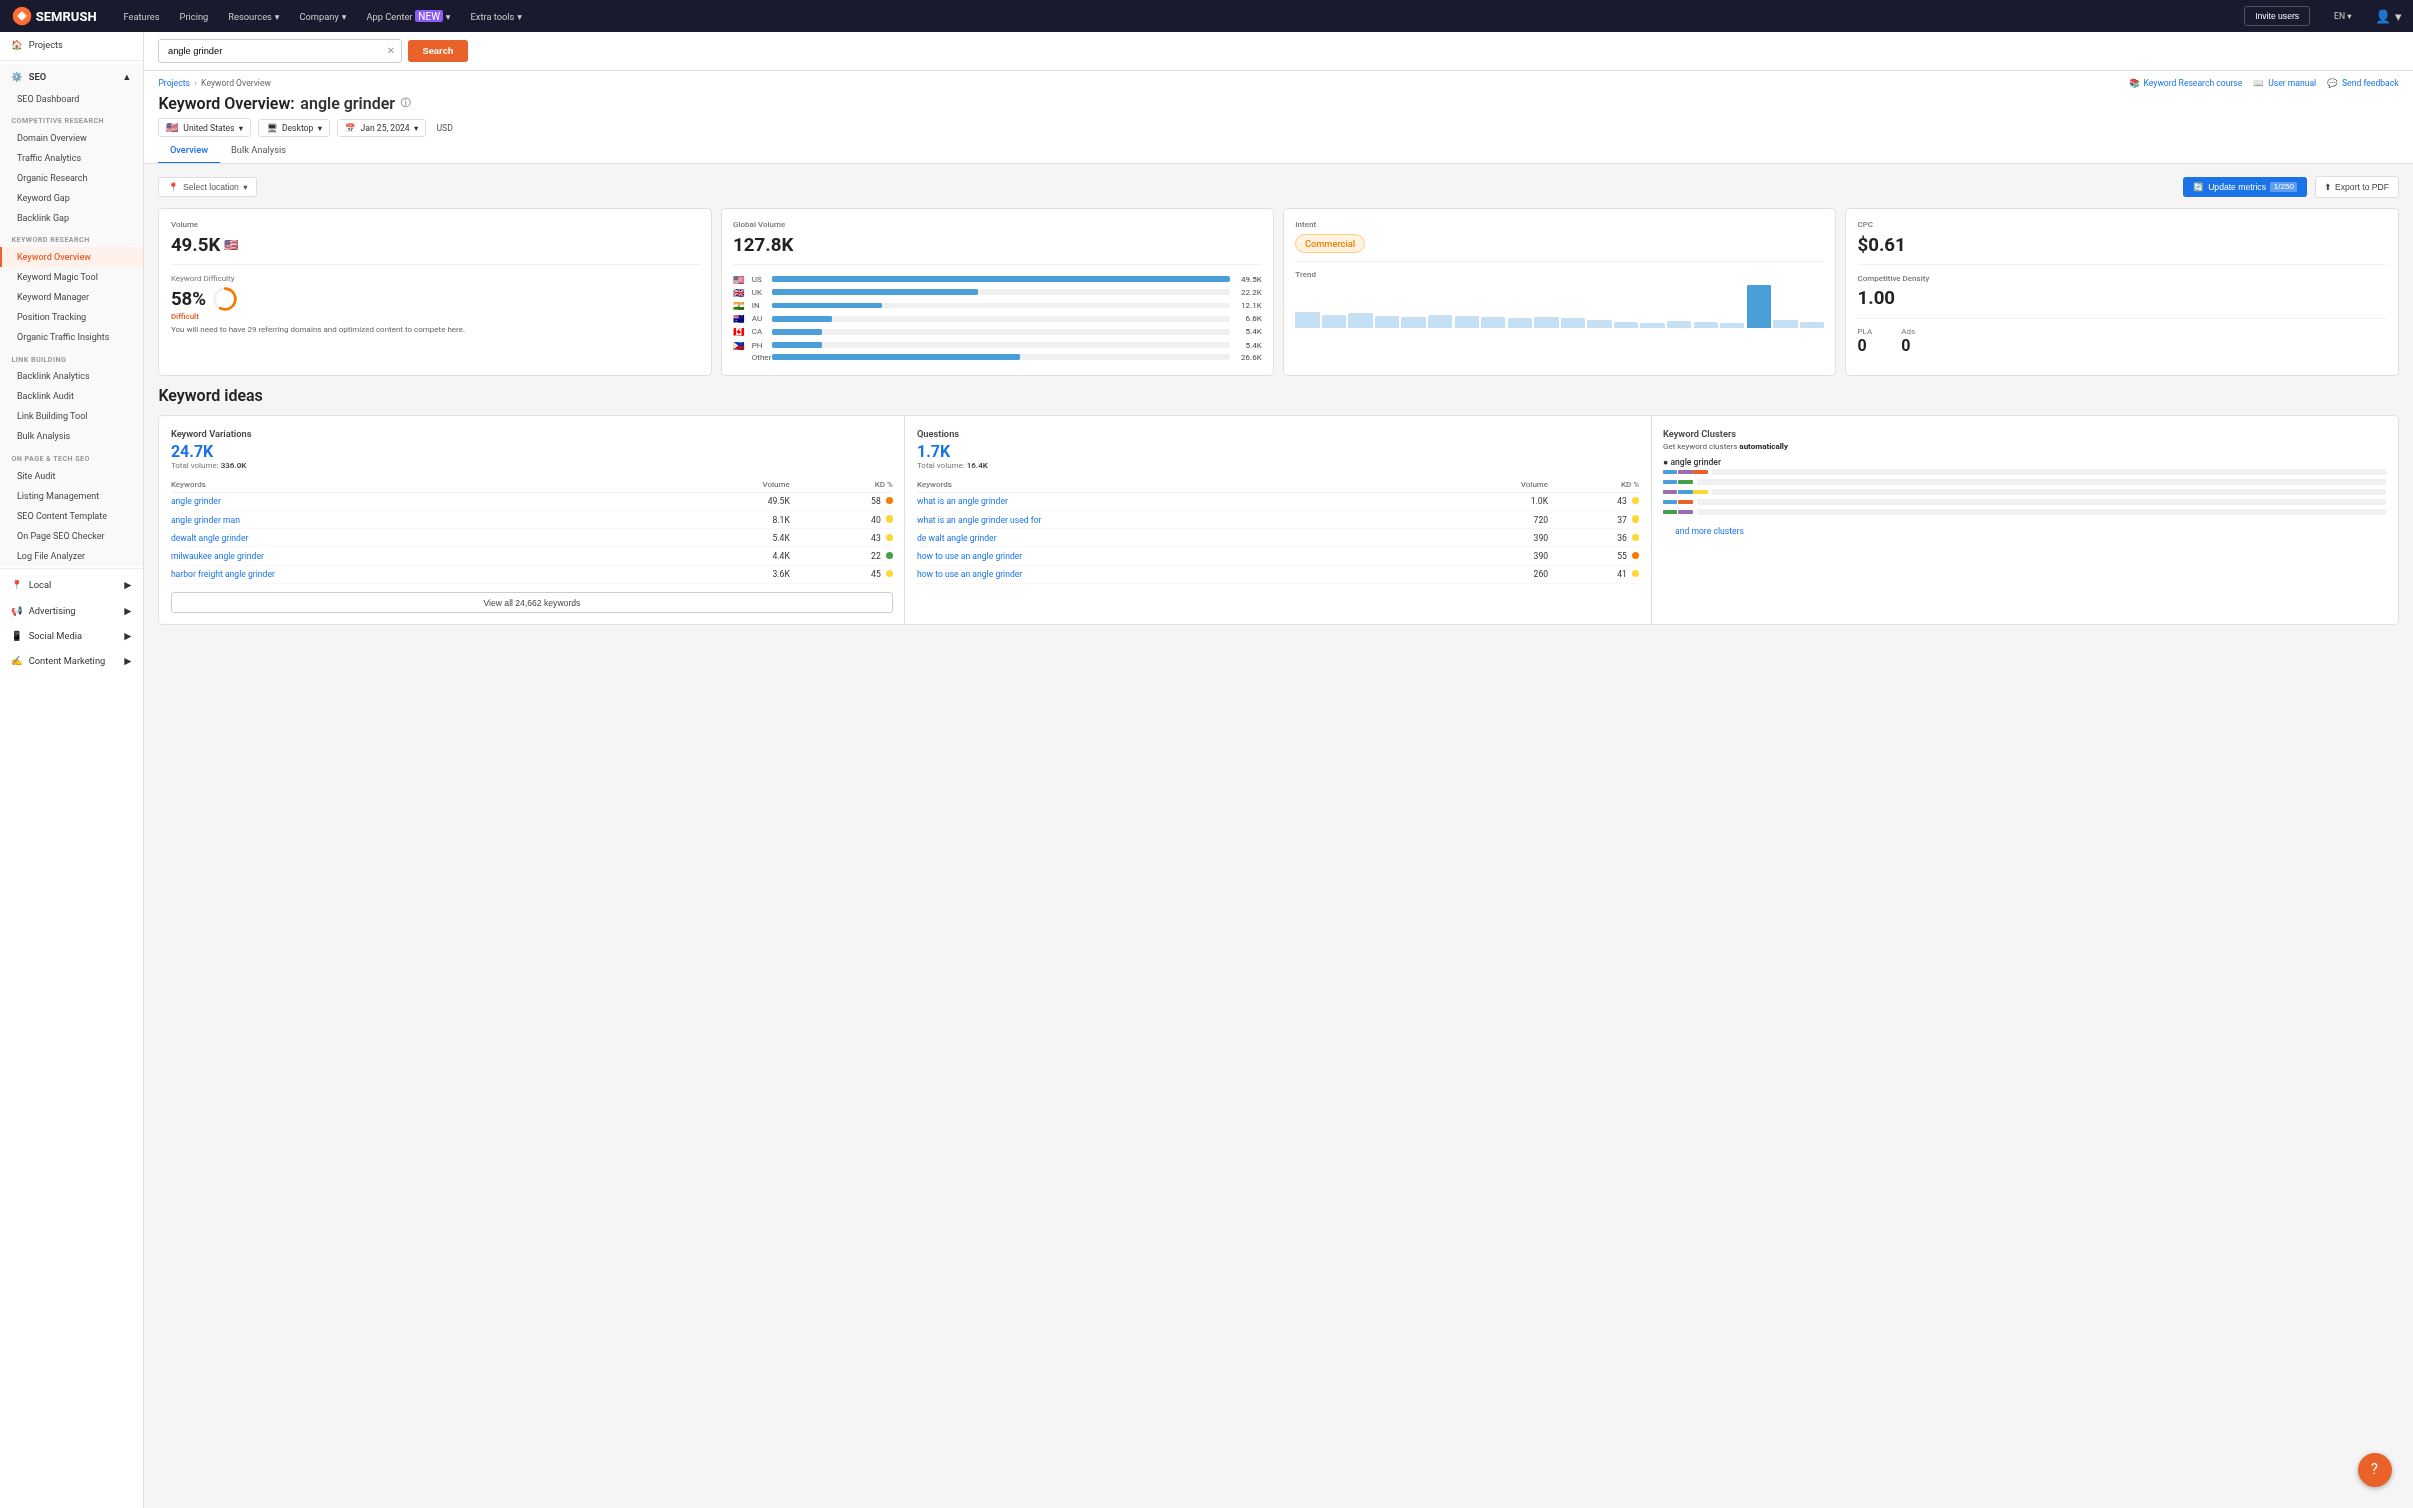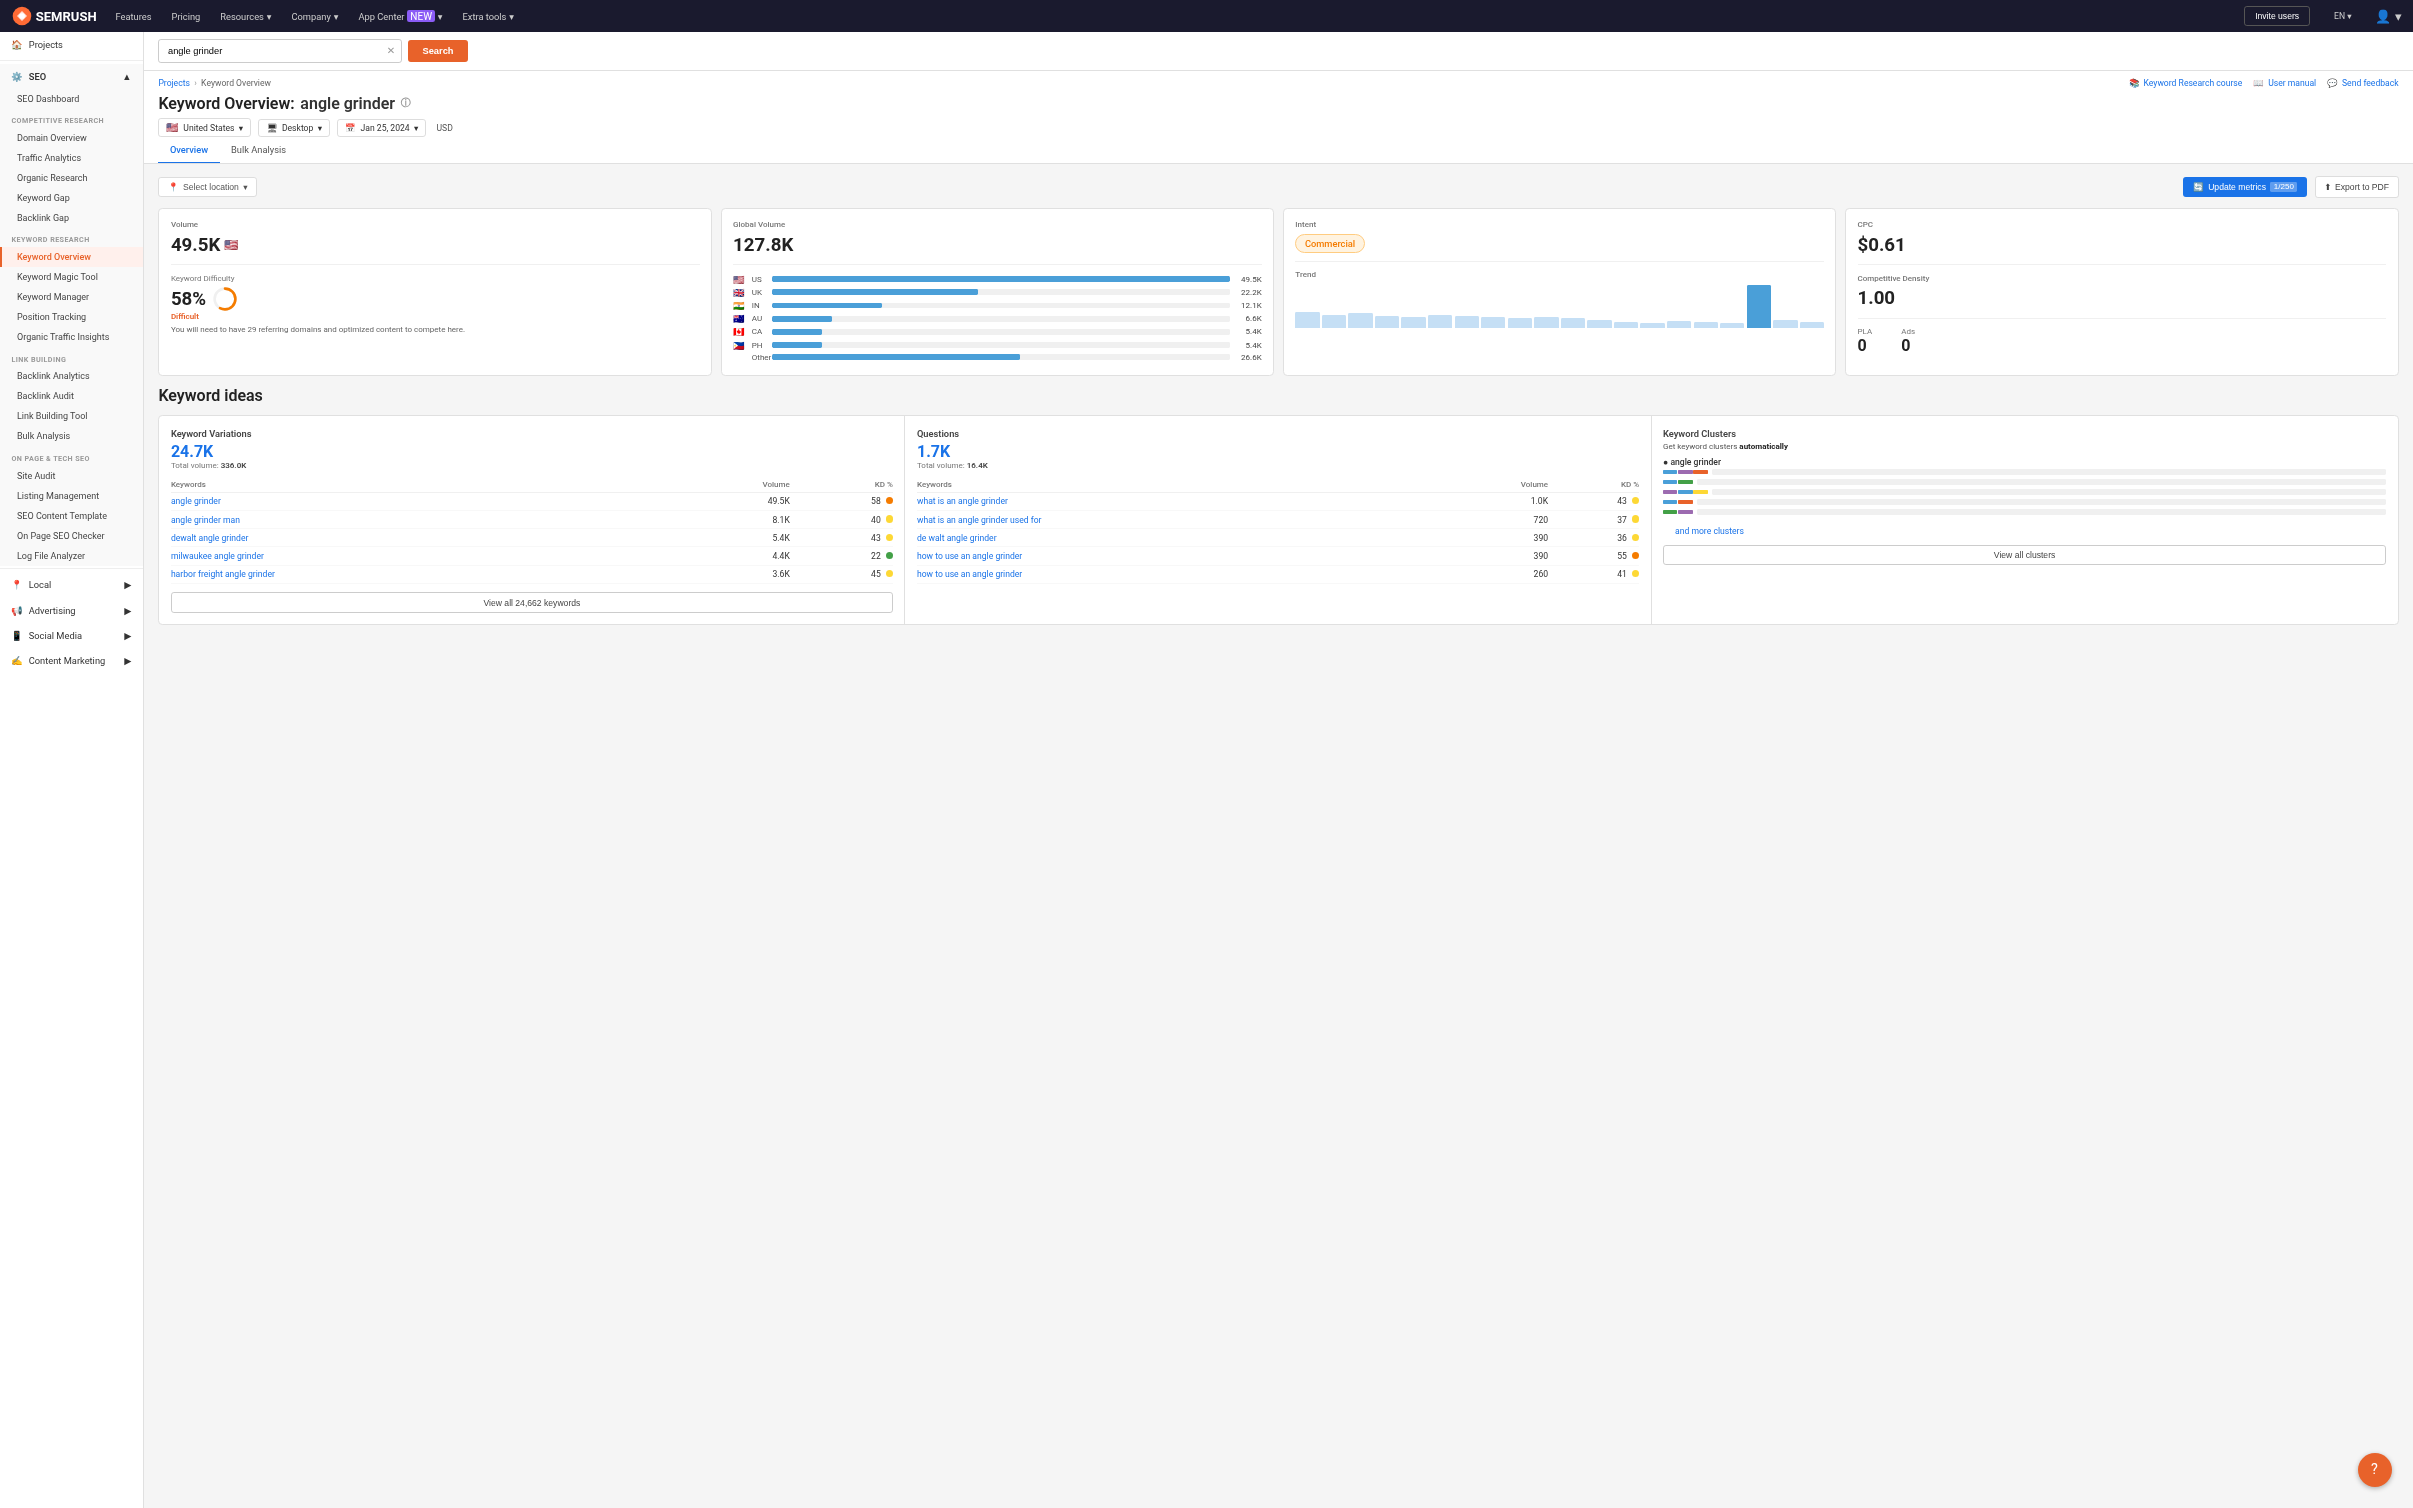--- a/index.html
+++ b/index.html
@@ -1,20 +1,20 @@
 <!DOCTYPE html>
 <html style="font-size:11.5px"><head>
   <meta charset="utf-8">
   <style>
     * { box-sizing: border-box; margin: 0; padding: 0; }
     body { font-family: -apple-system, BlinkMacSystemFont, 'Segoe UI', Roboto, sans-serif; font-size: 9.3px; background: #f5f5f5; color: #333; display: flex; flex-direction: column; height: 100vh; overflow: hidden; }
 
     
     .top-nav { background: #1a1a2e; display: flex; align-items: center; height: 32px; padding: 0 11.5px; gap: 5.7px; flex-shrink: 0; }
-    .logo { display: flex; align-items: center; gap: 4.3px; color: white; font-weight: 700; font-size: 13px; margin-right: 6px; }
+    .logo { display: flex; align-items: center; gap: 4.3px; color: white; font-weight: 700; font-size: 13px; margin-right: 14px; }
     .logo-icon { width: 20px; height: 20px; }
     .nav-item { color: #ccc; font-size: 9.3px; padding: 2.9px 7.2px; cursor: pointer; display: flex; align-items: center; gap: 2.9px; }
     .nav-badge { background: #8b5cf6; color: white; font-size: 10px; padding: 0.7px 2.9px; border-radius: 2.2px; font-weight: 400; }
     .nav-right { margin-left: auto; display: flex; align-items: center; gap: 24px; }
     .invite-btn { background: transparent; border: 0.7px solid #555; color: white; padding: 3.6px 10px; border-radius: 2.9px; font-size: 8.6px; cursor: pointer; }
     .lang-sel { color: #ccc; font-size: 8.6px; cursor: pointer; }
     .user-icon { color: #ccc; font-size: 13px; cursor: pointer; }
 
     
     .main-layout { display: flex; flex: 1; overflow: hidden; }
@@ -588,21 +588,20 @@
     </div>
                 <div class="cluster-item">
       <div class="cluster-bars">
                     <div class="cluster-bar-piece" style="background:#43a047"></div>
                     <div class="cluster-bar-piece" style="background:#9c6bb0"></div>
                   </div>
       <div class="cluster-text"></div>
     </div>
               </div>
             <span class="and-more">and more clusters</span>
-            <button class="view-all-btn">View all clusters</button>
           </div>
         </div>
       </div>
     </div>
   </main>
 </div>
 
 <div class="chat-btn">?</div>
 
 

